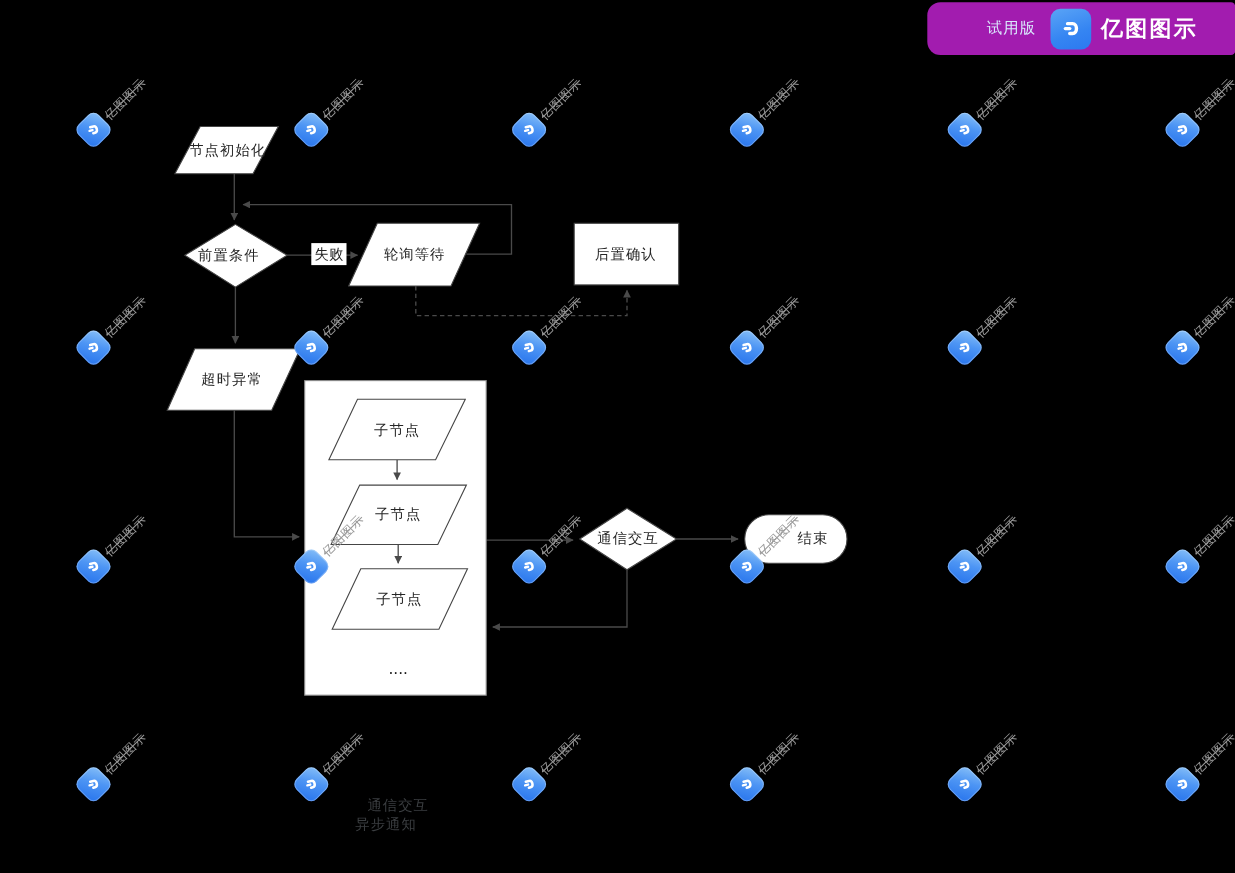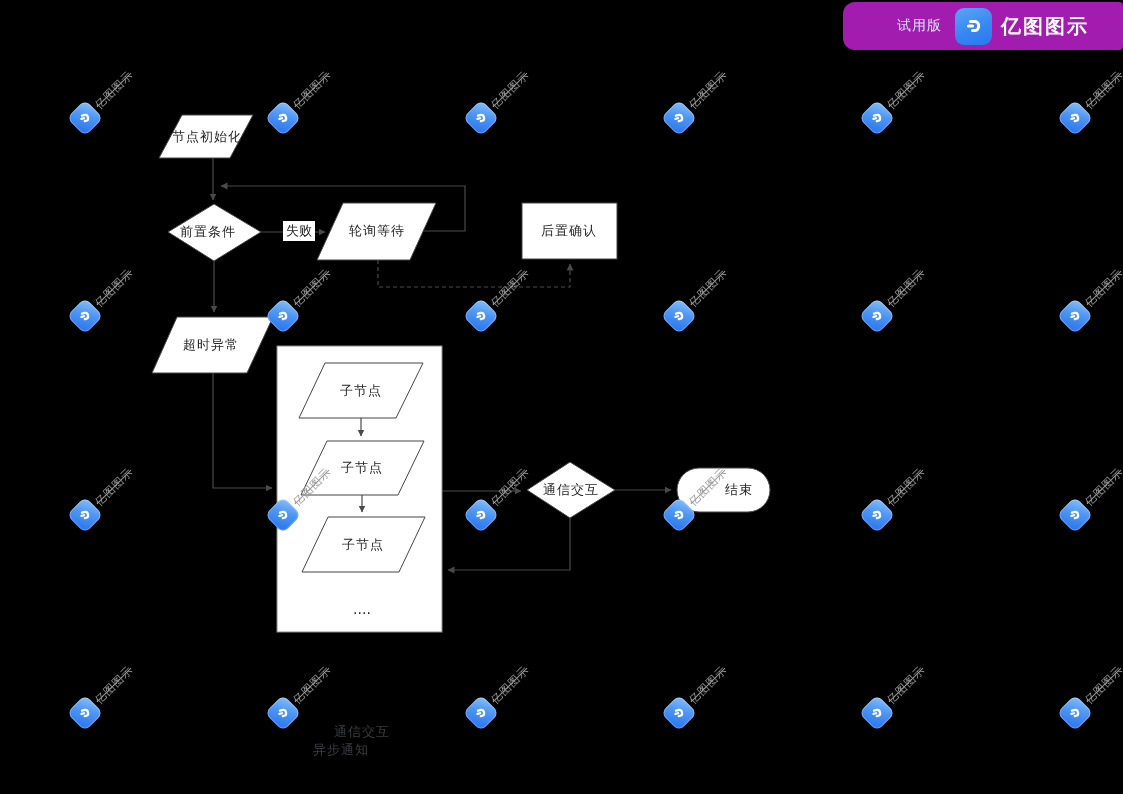--- a/index.html
+++ b/index.html
@@ -80,21 +80,21 @@
   <div class="lbl" style="left:569px;top:231px">后置确认</div>
   <div class="lbl" style="left:211px;top:345px">超时异常</div>
   <div class="lbl" style="left:361px;top:391px">子节点</div>
   <div class="lbl" style="left:362px;top:468px">子节点</div>
   <div class="lbl" style="left:363px;top:545px">子节点</div>
   <div class="lbl dots" style="left:362px;top:609px">....</div>
   <div class="lbl" style="left:571px;top:490px">通信交互</div>
   <div class="lbl" style="left:739px;top:490px">结束</div>
 
   <div class="legend-lbl" style="left:362px;top:684px">通信交互</div>
-  <div class="legend-lbl" style="left:341px;top:702px">异步通知</div>
+  <div class="legend-lbl" style="left:351px;top:702px">异步通知</div>
 
   <div id="watermark-layer">
       <div class="wm" style="left: 85px; top: 118px;">
     <div class="wm-icon">
       <svg width="16" height="16" viewBox="0 0 24 24">
         <path d="M8.5 7.5 H13 C17.8 7.5 17.8 16.5 13 16.5 H10.5" stroke="#fff" stroke-width="3.4" fill="none" stroke-linecap="round"></path>
         <path d="M6.5 12 H10.5" stroke="#fff" stroke-width="3.4" stroke-linecap="round"></path>
       </svg>
     </div>
     <div class="wm-text">亿图图示</div>

